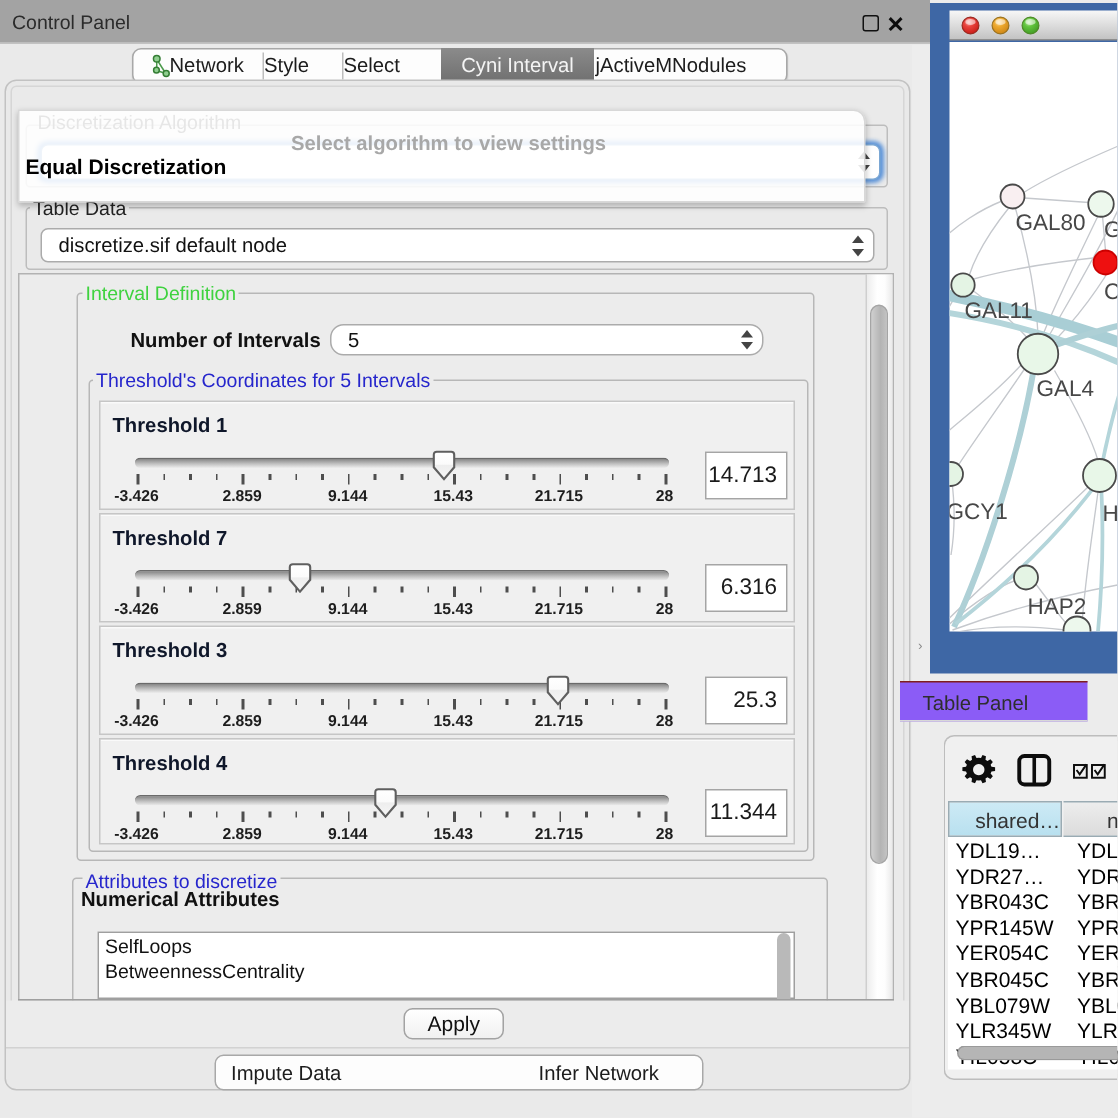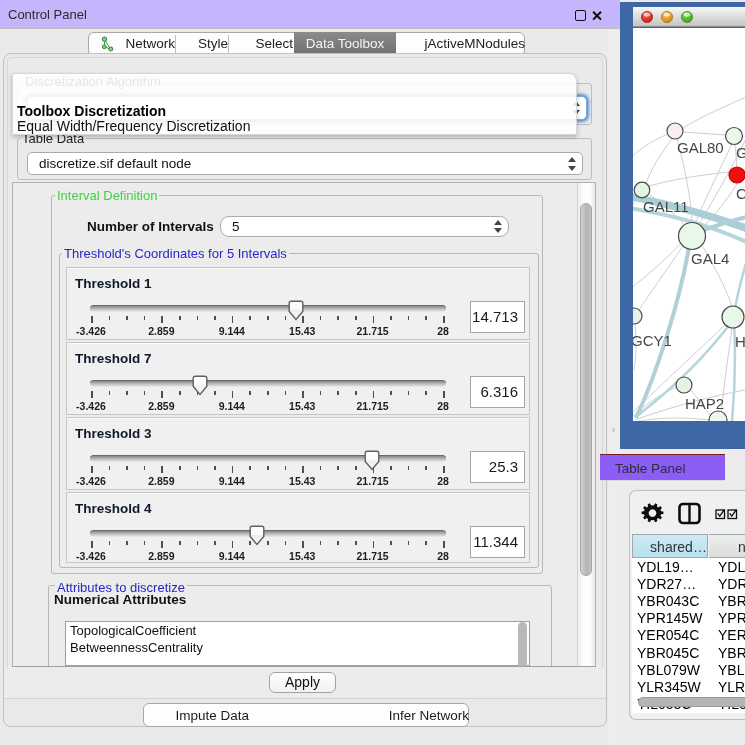--- a/index.html
+++ b/index.html
@@ -1,25 +1,25 @@
 <!DOCTYPE html>
 <html><head><meta charset="utf-8">
 <style>
 *{margin:0;padding:0;box-sizing:border-box}
 html,body{width:745px;height:745px;overflow:hidden}
 body{font-family:"Liberation Sans",sans-serif;background:#eaeaea;position:relative}
 .abs{position:absolute}
 
-#titlebar{position:absolute;left:0;top:0;width:620px;height:29px;background:#c4b5fd;border-bottom:1px solid #bdbdbd}
+#titlebar{position:absolute;left:0;top:0;width:620px;height:29px;background:#a3a3a3;border-bottom:1px solid #bdbdbd}
 #titlebar .t{position:absolute;left:8px;top:7px;font-size:13px;color:#2b2b2b}
 #float-ic{position:absolute;left:575px;top:10px;width:11px;height:11px;border:1.6px solid #111;border-radius:2px}
 #close-ic{position:absolute;left:591px;top:7.5px;font-size:14.5px;font-weight:bold;color:#0d0d0d}
 
 #tabbar{position:absolute;left:88px;top:32px;width:437px;height:24px;background:#fdfdfd;border:1px solid #a8a8a8;border-radius:6px;box-shadow:0 1px 1px rgba(0,0,0,0.15)}
-.tab{position:absolute;top:0;height:22px;line-height:22px;font-size:13.5px;color:#1c1c1c;text-align:right;font-weight:500}
+.tab{position:absolute;top:0;height:22px;line-height:22px;font-size:13.5px;color:#1c1c1c;text-align:left;font-weight:500}
 .tabsep{position:absolute;top:2px;width:1px;height:18px;background:#bdbdbd}
 #tabsel{position:absolute;left:205px;top:-1px;width:102px;height:24px;background:linear-gradient(#8b8b8b,#6e6e6e);border-radius:0;color:#f4f4f4;font-size:13.5px;line-height:24px;text-align:center}
 
 #container{position:absolute;left:3px;top:53px;width:604px;height:674px;background:#e9e9e9;border:1px solid #c2c2c2;border-radius:8px}
 #innerpanel{position:absolute;left:7px;top:57px;width:596px;height:641px;background:#eaeaea;border:1px solid #d6d6d6;border-radius:4px}
 .groupbox{position:absolute;border:1px solid #bdbdbd;border-radius:3px}
 .gtitle{position:absolute;font-size:13px;background:transparent;padding:0 2px}
 
 .combo{position:absolute;background:#fff;border:1px solid #ababab;border-radius:5px;font-size:13.5px;color:#111}
 .arr-u{width:0;height:0;border-left:4.5px solid transparent;border-right:4.5px solid transparent;border-bottom:5.5px solid #444;position:absolute;right:6px}
@@ -70,21 +70,21 @@
       <line x1="4.5" y1="3.5" x2="10.5" y2="13" stroke="#4a9a4a" stroke-width="1"></line>
       <circle cx="4.5" cy="3.2" r="2.2" fill="#8fce8f" stroke="#357d35" stroke-width="1"></circle>
       <circle cx="4.3" cy="10.8" r="1.9" fill="#8fce8f" stroke="#357d35" stroke-width="1"></circle>
       <circle cx="10.8" cy="13" r="2" fill="#8fce8f" stroke="#357d35" stroke-width="1"></circle>
     </svg>
 <div class="tab" style="left:24px;width:62px">Network</div>
 <div class="tabsep" style="left:86px"></div>
 <div class="tab" style="left:87px;width:52px">Style</div>
 <div class="tabsep" style="left:139px"></div>
 <div class="tab" style="left:140px;width:64px">Select</div>
-<div id="tabsel">Data Toolbox</div>
+<div id="tabsel">Cyni Interval</div>
 <div class="tab" style="left:308px;width:128px">jActiveMNodules</div>
 </div>
 <div id="container"></div>
 <div id="innerpanel"></div>
 <div class="groupbox" style="left:17px;top:83px;width:575px;height:42px"></div>
 <div class="gtitle" style="left:23px;top:74px;color:#333;font-size:13px">Discretization Algorithm</div>
 <div class="combo" style="left:27px;top:96px;width:560px;height:24px;box-shadow:0 0 3px 2px rgba(80,140,215,0.95);border-color:#7ba7d4">
     <div class="arr-u" style="top:4px"></div>
     <div class="arr-d" style="top:13px"></div>
   </div>
@@ -269,37 +269,37 @@
         <stop offset="0.5" stop-color="#eeeeee"></stop>
         <stop offset="1" stop-color="#f6f6f6"></stop>
       </linearGradient>
     </defs>
   </svg>
 <div class="valbox" style="left:470px;top:526px">11.344</div>
 <div class="groupbox" style="left:48px;top:585px;width:504px;height:100px;border-color:#b7b7b7"></div>
 <div class="gtitle" style="left:55px;top:580px;color:#2626cc;background:#ececec">Attributes to discretize</div>
 <div class="abs" style="left:54px;top:592px;font-size:13.5px;font-weight:bold;color:#111">Numerical Attributes</div>
 <div id="numlist">
-    <div>TopologicalCoefficient</div>
+    <div>SelfLoops</div>
     <div>BetweennessCentrality</div>
   </div>
 <div id="listthumb"></div>
 <div class="abs" style="left:4px;top:667px;width:602px;height:31px;background:#ececec"></div>
 <div class="abs" style="left:12px;top:666px;width:584px;height:1px;background:#9f9f9f"></div>
 <div id="applybtn">Apply</div>
 <div class="abs" style="left:4px;top:698px;width:602px;height:1px;background:#d2d2d2"></div>
 <div id="btabs">
 <div class="tab" style="left:10px;width:95px;line-height:23px">Impute Data</div>
 <div class="tab" style="left:215px;width:110px;line-height:23px">Infer Network</div>
 </div>
 <div class="abs" style="left:608px;top:30px;width:12px;height:715px;background:#ededed"></div>
 <div class="abs" style="left:612px;top:425px;font-size:9px;color:#8a8a8a">›</div>
 <div id="popup">
-<div class="abs" style="left:4px;top:29px;font-size:14px;font-weight:bold;color:#000">Toolbox Discretization</div>
-<div class="abs" style="left:4px;top:44px;font-size:14px;color:#111">Equal Width/Frequency Discretization</div>
+<div class="abs" style="left:181px;top:14px;font-size:13.5px;font-weight:bold;color:#a8a8a8">Select algorithm to view settings</div>
+<div class="abs" style="left:4px;top:29px;font-size:14px;font-weight:bold;color:#000">Equal Discretization</div>
 </div>
 <div id="rightbg"></div>
 <div id="bluewin"></div>
 <div id="wtitle"></div>
 <svg style="position:absolute;left:633px;top:7px" width="112" height="20" viewBox="0 0 112 20">
 <defs>
 <radialGradient id="rl" cx="0.4" cy="0.3" r="0.8">
         <stop offset="0" stop-color="#f8b0ac"></stop>
         <stop offset="0.35" stop-color="#e8423c"></stop>
         <stop offset="1" stop-color="#c41510"></stop>

